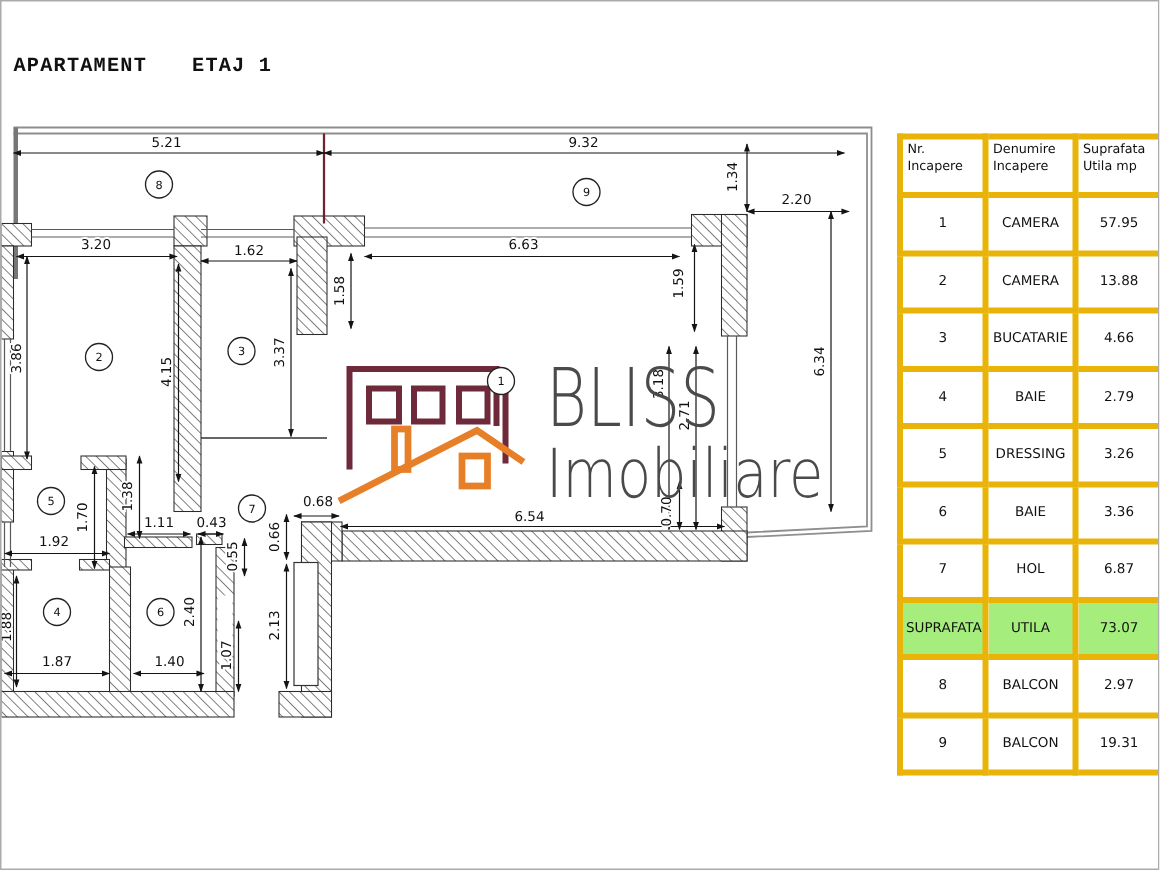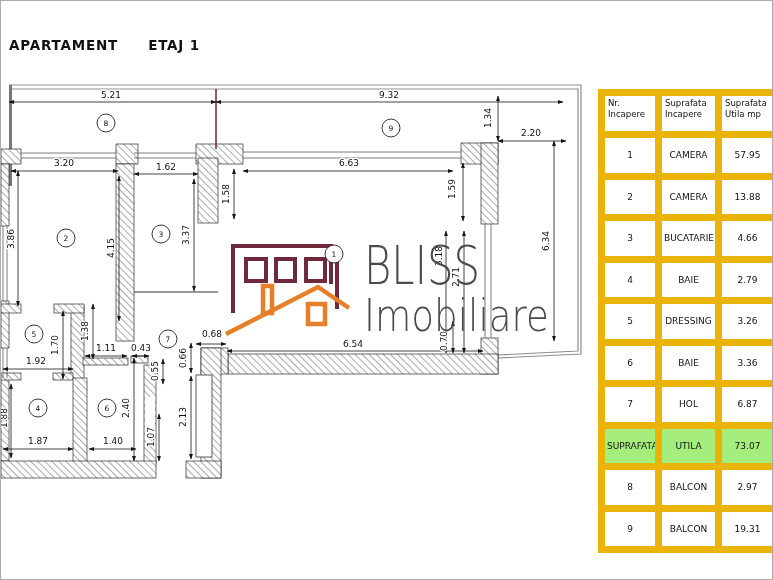--- a/index.html
+++ b/index.html
@@ -1,39 +1,39 @@
 <!DOCTYPE html>
 <html style="--c-building: #6e2a3a; --c-roof: #e67f28; --c-logotext: #4a4a4a; --c-hl: #a5ee7d;"><head>
 <meta charset="utf-8">
 <style>
   html,body{margin:0;padding:0;background:#fff;}
   .page{position:relative;width:773px;height:580px;background:#fff;border:1px solid #ababab;
         box-sizing:border-box;overflow:hidden;font-family:"DejaVu Sans",sans-serif;}
   .title{position:absolute;left:8px;top:36px;font-size:13.5px;font-weight:bold;
-         letter-spacing:0.8px;color:#111;white-space:nowrap;}
+         letter-spacing:0.8px;color:#111;white-space:nowrap;font-family:Liberation Mono, monospace;}
   .title .floor{margin-left:30px;}
   svg.plan{position:absolute;left:0;top:0;}
   .wall{fill:url(#hatch);stroke:#2b2b2b;stroke-width:0.7;}
   .outline{fill:none;stroke:#8e8e8e;stroke-width:1.2;}
   .winline{stroke:#5a5a5a;stroke-width:0.8;}
   .dimline{stroke:#141414;stroke-width:0.8;}
   .thinwall{stroke:#333;stroke-width:1;}
   .divider-red{stroke:#6b2430;stroke-width:1.5;}
   .doorleaf{fill:#fff;stroke:#333;stroke-width:0.8;}
   .doorgap{fill:#fff;stroke:none;}
   .dimtext{font-family:"DejaVu Sans",sans-serif;font-size:9px;fill:#111;text-anchor:middle;
            paint-order:stroke;stroke:#fff;stroke-width:2.5px;}
   .roomcircle{fill:#fff;stroke:#222;stroke-width:0.9;}
   .roomnum{font-family:"DejaVu Sans",sans-serif;font-size:7.5px;fill:#111;text-anchor:middle;}
   .logo-building{fill:none;stroke:var(--c-building);stroke-width:4;}
   .logo-roof{fill:none;stroke:var(--c-roof);stroke-width:4.5;}
   .logo-text{fill:var(--c-logotext);font-family:"DejaVu Sans",sans-serif;font-weight:200;}
   table.areas{position:absolute;left:597px;top:88px;border-collapse:collapse;table-layout:fixed;
               width:175px;background:#fff;}
-  table.areas th,table.areas td{border:7px solid #eab308;overflow:hidden;}
+  table.areas th,table.areas td{border:4px solid #eab308;overflow:hidden;}
   table.areas th{font-size:8.5px;font-weight:normal;text-align:left;vertical-align:top;
                  padding:2px 3px;height:31px;line-height:1.25;color:#111;}
   table.areas td{font-size:9px;text-align:center;vertical-align:middle;height:34.5px;
                  padding:0 2px;color:#111;}
   tr.hl td{background:var(--c-hl);}
 </style>
 </head>
 <body>
 
 <div class="page">
@@ -215,21 +215,21 @@
 
   <table class="areas">
     <colgroup>
         <col style="width:57px">
         <col style="width:60px">
         <col style="width:58px">
       </colgroup>
     <thead>
         <tr>
           <th>Nr. Incapere</th>
-          <th>Suprafata Incapere</th>
+          <th>Denumire Incapere</th>
           <th>Suprafata Utila mp</th>
         </tr>
       </thead>
     <tbody>
         <tr>
           <td>1</td>
           <td>CAMERA</td>
           <td>57.95</td>
         </tr>
         <tr>

